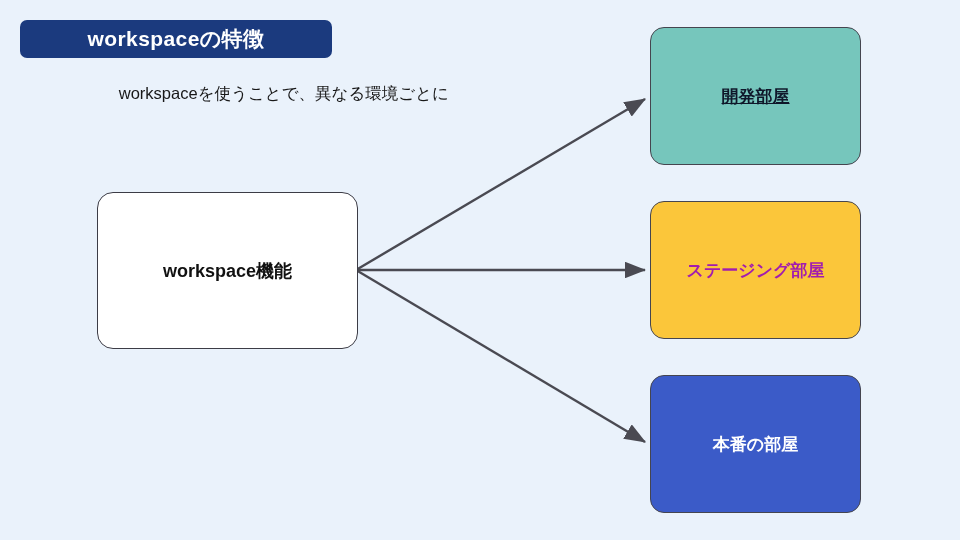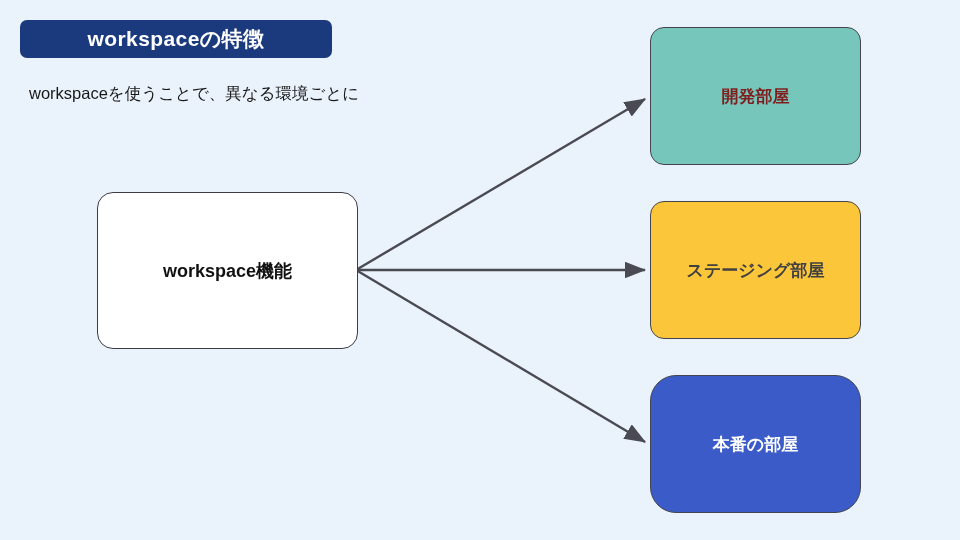--- a/index.html
+++ b/index.html
@@ -48,20 +48,21 @@
     left: 29px;
     top: 80px;
     width: 420px;
     color: #181818;
     font-size: 16.5px;
     line-height: 26px;
     white-space: nowrap;
   }
   #description .desc-line {
     display: block;
+    text-align: right;
   }
 
   
   .node-box {
     position: absolute;
     box-sizing: border-box;
     display: flex;
     align-items: center;
     justify-content: center;
     text-align: center;
@@ -88,41 +89,41 @@
 
   #box-dev {
     left: 650px;
     top: 27px;
     width: 211px;
     height: 138px;
     background: #76c6bc;
     border: 1.4px solid #45454f;
     border-radius: 14px;
   }
-  #box-dev .node-label { color: #7f1d1d; }
+  #box-dev .node-label { color: #0f172a; text-decoration: underline; }
 
   #box-staging {
     left: 650px;
     top: 201px;
     width: 211px;
     height: 138px;
     background: #fbc63a;
     border: 1.4px solid #45454f;
     border-radius: 14px;
   }
-  #box-staging .node-label { color: #404040; }
+  #box-staging .node-label { color: #a21caf; }
 
   #box-prod {
     left: 650px;
     top: 375px;
     width: 211px;
     height: 138px;
     background: #3b5bc8;
     border: 1.4px solid #45454f;
-    border-radius: 26px;
+    border-radius: 14px;
   }
   #box-prod .node-label { color: #ffffff; }
 
   
   #connectors {
     position: absolute;
     left: 0;
     top: 0;
     width: 960px;
     height: 540px;

